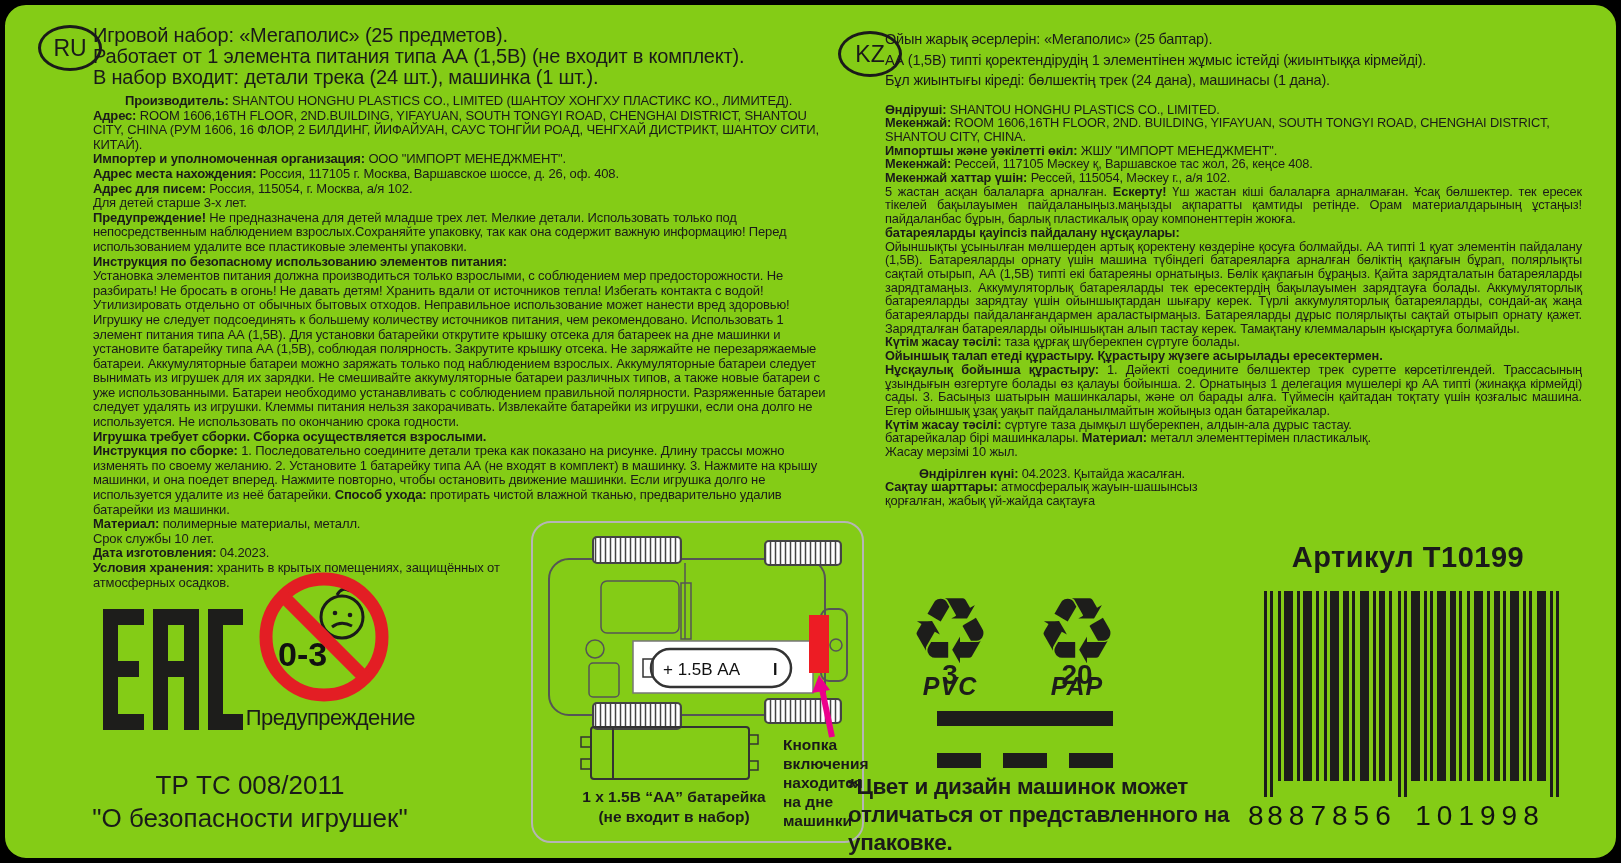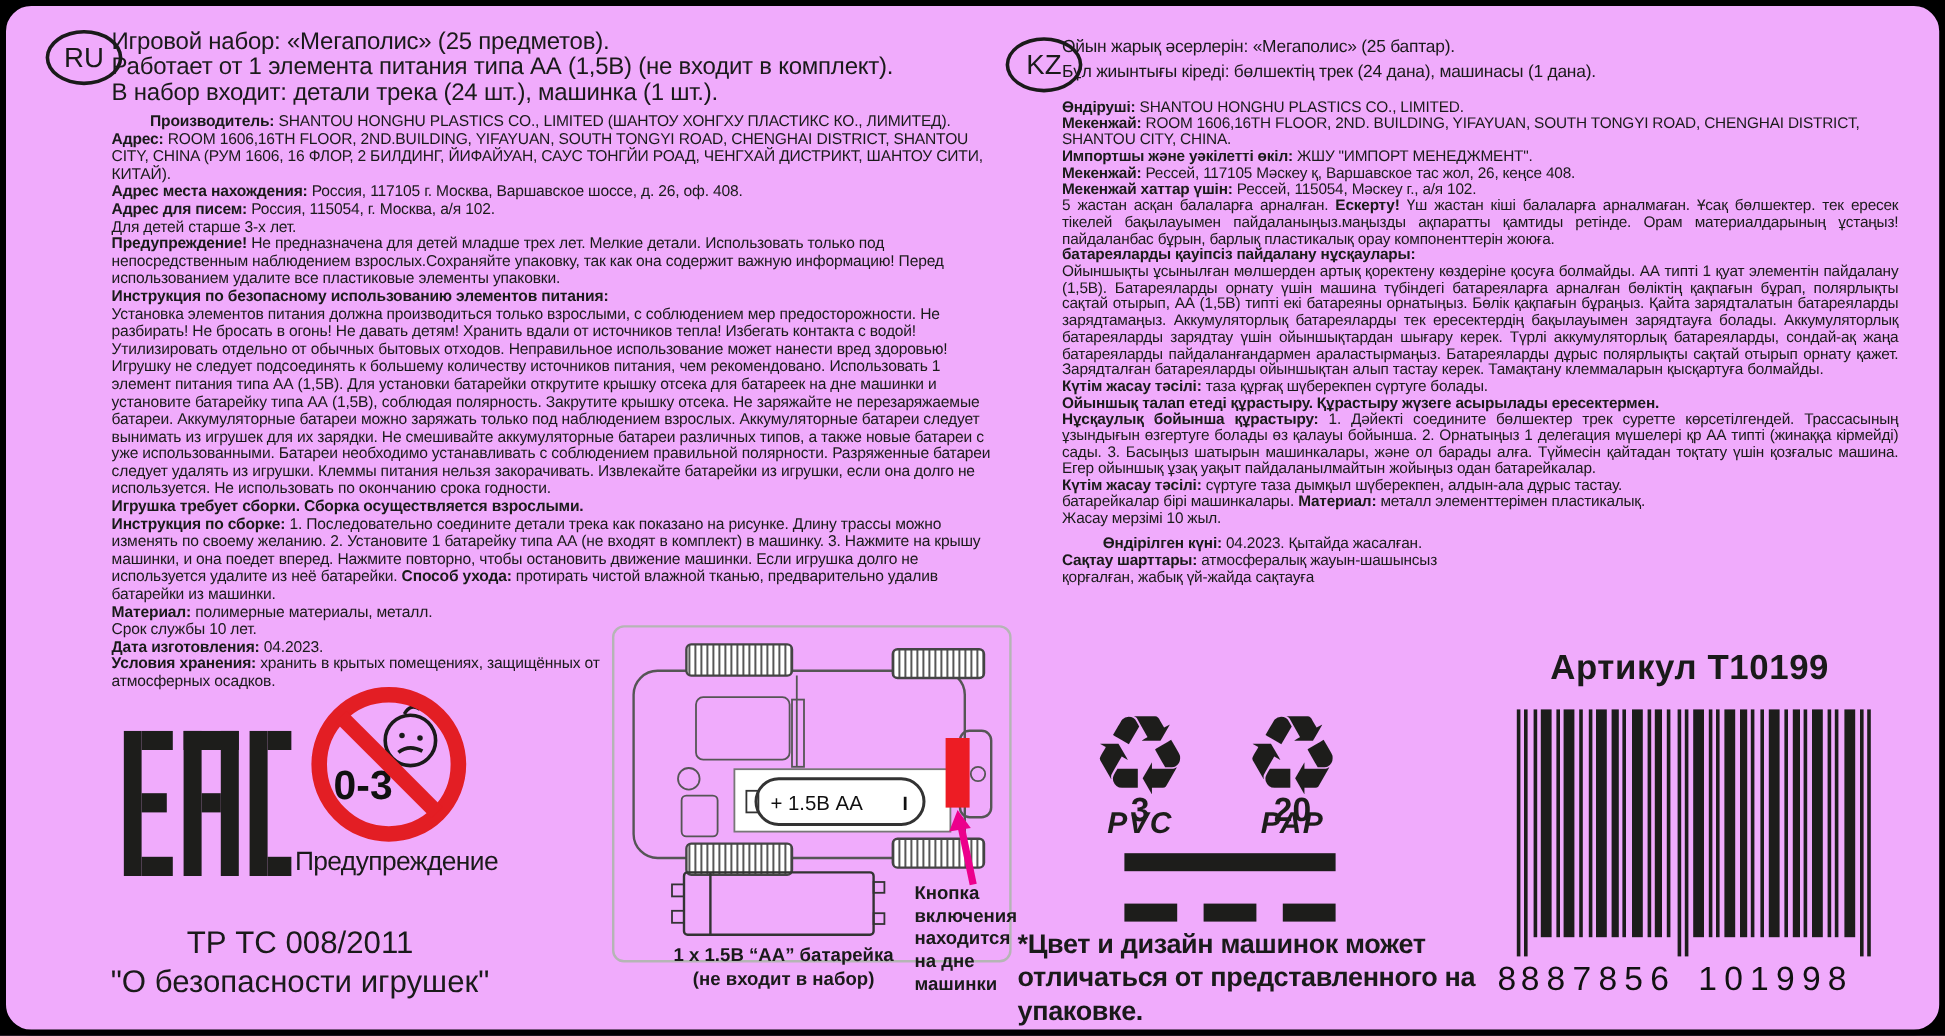--- a/index.html
+++ b/index.html
@@ -1,17 +1,17 @@
 <!DOCTYPE html>
 <html><head>
 <meta charset="utf-8">
 <style>
   html,body{margin:0;padding:0;background:#000;}
   .label-root{
-    position:relative;width:1621px;height:863px;background:#f0abfc;
+    position:relative;width:1621px;height:863px;background:#84cc16;
     border:5px solid #000;border-radius:26px;box-sizing:border-box;
     font-family:"Liberation Sans",sans-serif;color:#1a1a1a;overflow:hidden;
   }
   .abs{position:absolute;}
   
   .lang-badge{
     position:absolute;width:58px;height:40px;border:3px solid #1a1a1a;border-radius:50%;
     display:flex;align-items:center;justify-content:center;font-size:23px;font-weight:400;
   }
   
@@ -30,21 +30,21 @@
   .ru-tail{width:415px;}
   .kz-tail{width:330px;}
   b{font-weight:700;}
   
   #eac-logo{left:98px;top:604px;width:140px;height:121px;}
   
   #age-sign{left:253px;top:566px;width:132px;height:132px;}
   #warn-caption{left:230px;top:700px;width:180px;text-align:right;font-size:22px;letter-spacing:-0.5px;}
   #trts{left:80px;top:764px;width:330px;text-align:center;font-size:26px;line-height:33px;}
   
-  #diagram{left:505px;top:516px;width:333px;height:281px;border:2.5px solid #b5b5b5;border-radius:10px;box-sizing:border-box;}
+  #diagram{left:526px;top:516px;width:333px;height:322px;border:2.5px solid #b5b5b5;border-radius:20px;box-sizing:border-box;}
   #diagram svg{position:absolute;left:0;top:0;}
   #diagram .cap{position:absolute;left:22px;top:264px;width:238px;text-align:center;font-weight:bold;font-size:15.5px;line-height:20px;}
   #diagram .btn-note{position:absolute;left:250px;top:212px;width:88px;font-weight:bold;font-size:15.5px;line-height:19px;}
   
   .recy{position:absolute;width:120px;text-align:center;}
   #recycle1{left:885px;top:583px;}
   #recycle2{left:1012px;top:583px;}
   .rsym{position:relative;font-size:92px;line-height:86px;color:#1d1d1b;}
   .rnum{position:absolute;left:50%;top:44px;transform:translateX(-50%);font-weight:bold;font-size:28px;color:#1d1d1b;}
   .rlabel{font-weight:bold;font-size:25px;color:#1d1d1b;margin-top:-2px;letter-spacing:1px;font-style:italic;}
@@ -66,40 +66,42 @@
   <div class="lang-badge" style="left:33px;top:20px;">
     <span>RU</span>
   </div>
 
   <div class="col ru-col">
     <p class="hd">Игровой набор: «Мегаполис» (25 предметов).</p>
     <p class="hd">Работает от 1 элемента питания типа АА (1,5В) (не входит в комплект).</p>
     <p class="hd">В набор входит: детали трека (24 шт.), машинка (1 шт.).</p>
     <p class="bp mt6"><b>Производитель: </b><span>SHANTOU HONGHU PLASTICS CO., LIMITED (ШАНТОУ ХОНГХУ ПЛАСТИКС КО., ЛИМИТЕД).</span></p>
     <p class="bp"><b>Адрес: </b><span>ROOM 1606,16TH FLOOR, 2ND.BUILDING, YIFAYUAN, SOUTH TONGYI ROAD, CHENGHAI DISTRICT, SHANTOU CITY, CHINA (РУМ 1606, 16 ФЛОР, 2 БИЛДИНГ, ЙИФАЙУАН, САУС ТОНГЙИ РОАД, ЧЕНГХАЙ ДИСТРИКТ, ШАНТОУ СИТИ, КИТАЙ).</span></p>
+    <p class="bp"><b>Импортер и уполномоченная организация: </b><span>ООО "ИМПОРТ МЕНЕДЖМЕНТ".</span></p>
     <p class="bp"><b>Адрес места нахождения: </b><span>Россия, 117105 г. Москва, Варшавское шоссе, д. 26, оф. 408.</span></p>
     <p class="bp"><b>Адрес для писем: </b><span>Россия, 115054, г. Москва, а/я 102.</span></p>
     <p class="bp"><span>Для детей старше 3-х лет.</span></p>
     <p class="bp"><b>Предупреждение! </b><span>Не предназначена для детей младше трех лет. Мелкие детали. Использовать только под непосредственным наблюдением взрослых.Сохраняйте упаковку, так как она содержит важную информацию! Перед использованием удалите все пластиковые элементы упаковки.</span></p>
     <p class="bp"><b>Инструкция по безопасному использованию элементов питания:</b></p>
     <p class="bp"><span>Установка элементов питания должна производиться только взрослыми, с соблюдением мер предосторожности. Не разбирать! Не бросать в огонь! Не давать детям! Хранить вдали от источников тепла! Избегать контакта с водой! Утилизировать отдельно от обычных бытовых отходов. Неправильное использование может нанести вред здоровью! Игрушку не следует подсоединять к большему количеству источников питания, чем рекомендовано. Использовать 1 элемент питания типа АА (1,5В). Для установки батарейки открутите крышку отсека для батареек на дне машинки и установите батарейку типа АА (1,5В), соблюдая полярность. Закрутите крышку отсека. Не заряжайте не перезаряжаемые батареи. Аккумуляторные батареи можно заряжать только под наблюдением взрослых. Аккумуляторные батареи следует вынимать из игрушек для их зарядки. Не смешивайте аккумуляторные батареи различных типов, а также новые батареи с уже использованными. Батареи необходимо устанавливать с соблюдением правильной полярности. Разряженные батареи следует удалять из игрушки. Клеммы питания нельзя закорачивать. Извлекайте батарейки из игрушки, если она долго не используется. Не использовать по окончанию срока годности.</span></p>
     <p class="bp"><b>Игрушка требует сборки. Сборка осуществляется взрослыми.</b></p>
     <p class="bp"><b>Инструкция по сборке: </b><span>1. Последовательно соедините детали трека как показано на рисунке. Длину трассы можно изменять по своему желанию. 2. Установите 1 батарейку типа АА (не входят в комплект) в машинку. 3. Нажмите на крышу машинки, и она поедет вперед. Нажмите повторно, чтобы остановить движение машинки. Если игрушка долго не используется удалите из неё батарейки. </span><b>Способ ухода: </b><span>протирать чистой влажной тканью, предварительно удалив батарейки из машинки.</span></p>
     <p class="bp"><b>Материал: </b><span>полимерные материалы, металл.</span></p>
     <p class="bp"><span>Срок службы 10 лет.</span></p>
     <p class="bp"><b>Дата изготовления: </b><span>04.2023.</span></p>
     <p class="bp ru-tail"><b>Условия хранения: </b><span>хранить в крытых помещениях, защищённых от атмосферных осадков.</span></p>
   </div>
 
   <div class="lang-badge" style="left:833px;top:26px;">
     <span>KZ</span>
   </div>
 
   <div class="col kz-col">
     <p class="hd">Ойын жарық әсерлерін: «Мегаполис» (25 баптар).</p>
+    <p class="hd">АА (1,5В) типті қоректендірудің 1 элементінен жұмыс істейді (жиынтыққа кірмейді).</p>
     <p class="hd">Бұл жиынтығы кіреді: бөлшектің трек (24 дана), машинасы (1 дана).</p>
     <p class="bp mt12"><b>Өндіруші: </b><span>SHANTOU HONGHU PLASTICS CO., LIMITED.</span></p>
     <p class="bp"><b>Мекенжай: </b><span>ROOM 1606,16TH FLOOR, 2ND. BUILDING, YIFAYUAN, SOUTH TONGYI ROAD, CHENGHAI DISTRICT, SHANTOU CITY, CHINA.</span></p>
     <p class="bp"><b>Импортшы және уәкілетті өкіл: </b><span>ЖШУ "ИМПОРТ МЕНЕДЖМЕНТ".</span></p>
     <p class="bp"><b>Мекенжай: </b><span>Рессей, 117105 Мәскеу қ, Варшавское тас жол, 26, кеңсе 408.</span></p>
     <p class="bp"><b>Мекенжай хаттар үшін: </b><span>Рессей, 115054, Мәскеу г., а/я 102.</span></p>
     <p class="bp just"><span>5 жастан асқан балаларға арналған. </span><b>Ескерту! </b><span>Үш жастан кіші балаларға арналмаған. Ұсақ бөлшектер. тек ересек тікелей бақылауымен пайдаланыңыз.маңызды ақпаратты қамтиды ретінде. Орам материалдарының ұстаңыз! пайдаланбас бұрын, барлық пластикалық орау компоненттерін жоюға.</span></p>
     <p class="bp"><b>батареяларды қауіпсіз пайдалану нұсқаулары:</b></p>
     <p class="bp just"><span>Ойыншықты ұсынылған мөлшерден артық қоректену көздеріне қосуға болмайды. АА типті 1 қуат элементін пайдалану (1,5В). Батареяларды орнату үшін машина түбіндегі батареяларға арналған бөліктің қақпағын бұрап, полярлықты сақтай отырып, АА (1,5В) типті екі батареяны орнатыңыз. Бөлік қақпағын бұраңыз. Қайта зарядталатын батареяларды зарядтамаңыз. Аккумуляторлық батареяларды тек ересектердің бақылауымен зарядтауға болады. Аккумуляторлық батареяларды зарядтау үшін ойыншықтардан шығару керек. Түрлі аккумуляторлық батареяларды, сондай-ақ жаңа батареяларды пайдаланғандармен араластырмаңыз. Батареяларды дұрыс полярлықты сақтай отырып орнату қажет. Зарядталған батареяларды ойыншықтан алып тастау керек. Тамақтану клеммаларын қысқартуға болмайды.</span></p>
     <p class="bp"><b>Күтім жасау тәсілі: </b><span>таза құрғақ шүберекпен сүртуге болады.</span></p>

